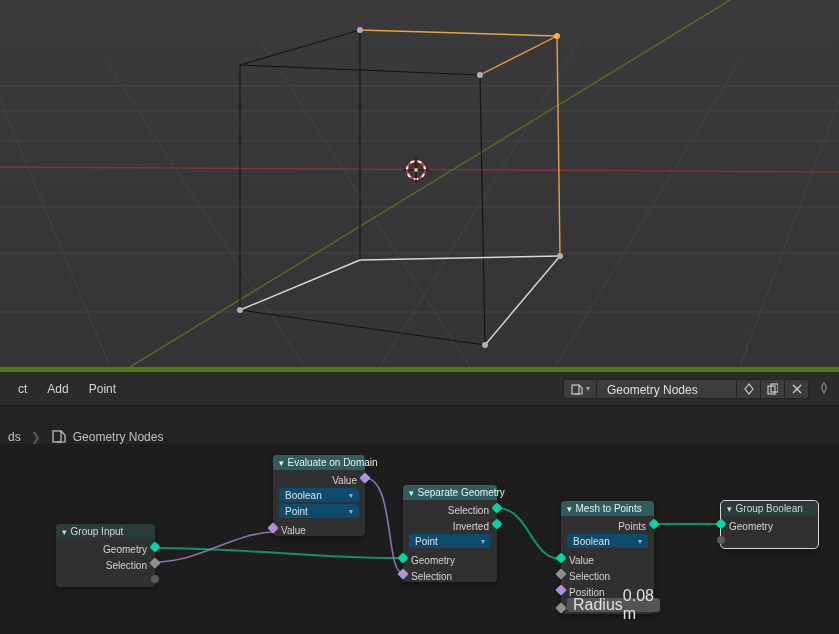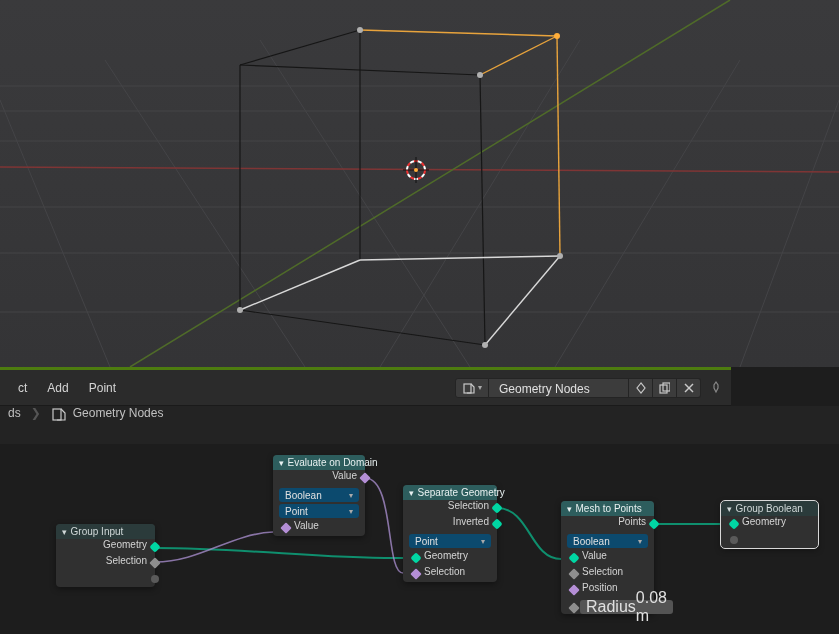--- a/index.html
+++ b/index.html
@@ -1,36 +1,36 @@
 <!DOCTYPE html>
 <html><head>
 <meta charset="utf-8">
 <style>
   html,body{margin:0;padding:0;width:839px;height:634px;background:#1d1d1d;font-family:-apple-system,BlinkMacSystemFont,"Segoe UI",sans-serif;font-size:11px;color:#d4d4d4;overflow:hidden;user-select:none;}
   .viewport{position:absolute;left:0;top:0;width:839px;height:367px;background:linear-gradient(to bottom,#3a3a3c 0%,#343436 100%);}
   .grid{position:absolute;left:0;top:0;width:100%;height:100%;}
-  .hdrbar{position:absolute;left:0;top:367px;width:731px;height:39px;background:#2b2b2b;display:flex;align-items:center;padding:0 8px;box-sizing:border-box;border-top:3px solid #4d7c0f;border-bottom:1px solid #1a1a1a;}
+  .hdrbar{position:absolute;left:0;top:367px;width:839px;height:39px;background:#2b2b2b;display:flex;align-items:center;padding:0 8px;box-sizing:border-box;border-top:5px solid #4d7c0f;border-bottom:1px solid #1a1a1a;}
   .menu-item{padding:4px 10px;cursor:pointer;border-radius:3px;font-size:12px;color:#d4d4d4;}
   .datablock{display:flex;align-items:center;margin-left:auto;}
   .db-btn{background:#3c3c3c;border:1px solid #242424;padding:4px 6px;display:flex;align-items:center;height:20px;box-sizing:border-box;}
   .db-btn.first{border-radius:3px 0 0 3px;}
   .db-name{background:#3c3c3c;border:1px solid #242424;border-left:none;padding:3px 10px;height:20px;box-sizing:border-box;width:140px;font-size:12px;color:#e0e0e0;}
   .db-icon{width:24px;justify-content:center;border-left:none;}
   .db-icon.last{border-radius:0 3px 3px 0;}
   .pin{margin-left:8px;}
-  .bc{position:absolute;left:0;top:406px;width:839px;height:38px;background:#232323;display:flex;align-items:flex-start;padding:0 8px;box-sizing:border-box;font-size:12px;color:#c0c0c0;}
+  .bc{position:absolute;left:0;top:406px;width:839px;height:38px;background:#232323;display:flex;align-items:flex-end;padding:0 8px;box-sizing:border-box;font-size:12px;color:#c0c0c0;}
   .bc .chev{margin:0 10px;color:#555;}
   .node-editor{position:absolute;left:0;top:444px;width:839px;height:190px;background:#1d1d1d;}
   .node{position:absolute;background:#303030;border-radius:4px;box-shadow:0 2px 6px rgba(0,0,0,.4);font-size:10px;}
   .node-head{display:flex;align-items:center;padding:2px 6px;border-radius:4px 4px 0 0;white-space:nowrap;}
   .chev-i{display:inline-block;margin-right:4px;font-size:9px;}
   .node-head.teal{background:#2d5d5d;color:#e8f0f0;}
   .node-head.dark{background:#2b3b3b;color:#d0d8d8;}
   .node-body{padding:0;}
-  .row{display:flex;align-items:flex-start;height:16px;position:relative;padding:0 8px;margin-left:13px;}
+  .row{display:flex;align-items:flex-end;height:16px;position:relative;padding:0 8px;}
   .row.r{justify-content:flex-end;}
   .row.l{justify-content:flex-start;}
   .sock{position:absolute;width:8px;height:8px;border-radius:50%;top:4px;}
   .sock.left{left:-4px;} .sock.right{right:-4px;}
   .sock.geom{background:#00d6a3;border-radius:2px;transform:rotate(45deg);}
   .sock.diamond{background:#8e8e8e;border-radius:1px;transform:rotate(45deg);}
   .sock.diamond.purple{background:#b48ed6;}
   .sock.virtual{background:#5a5a5a;}
   .drop{background:#0c4a6e;border-radius:3px;margin:2px 6px;height:14px;display:flex;align-items:center;padding:0 6px;justify-content:space-between;font-size:10px;color:#e0e0e0;}
   .drop .dchev{font-size:8px;color:#aaa;}

